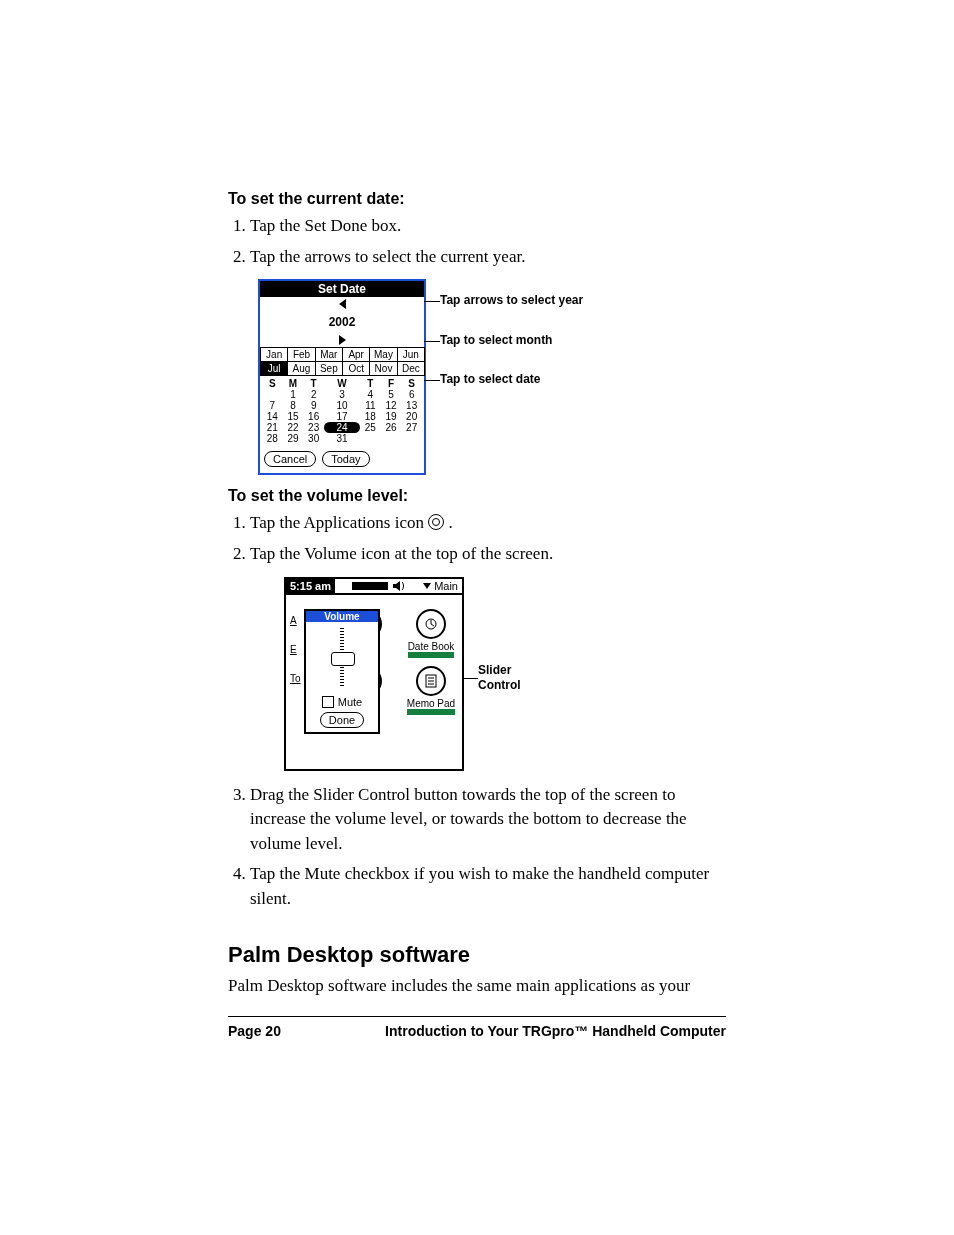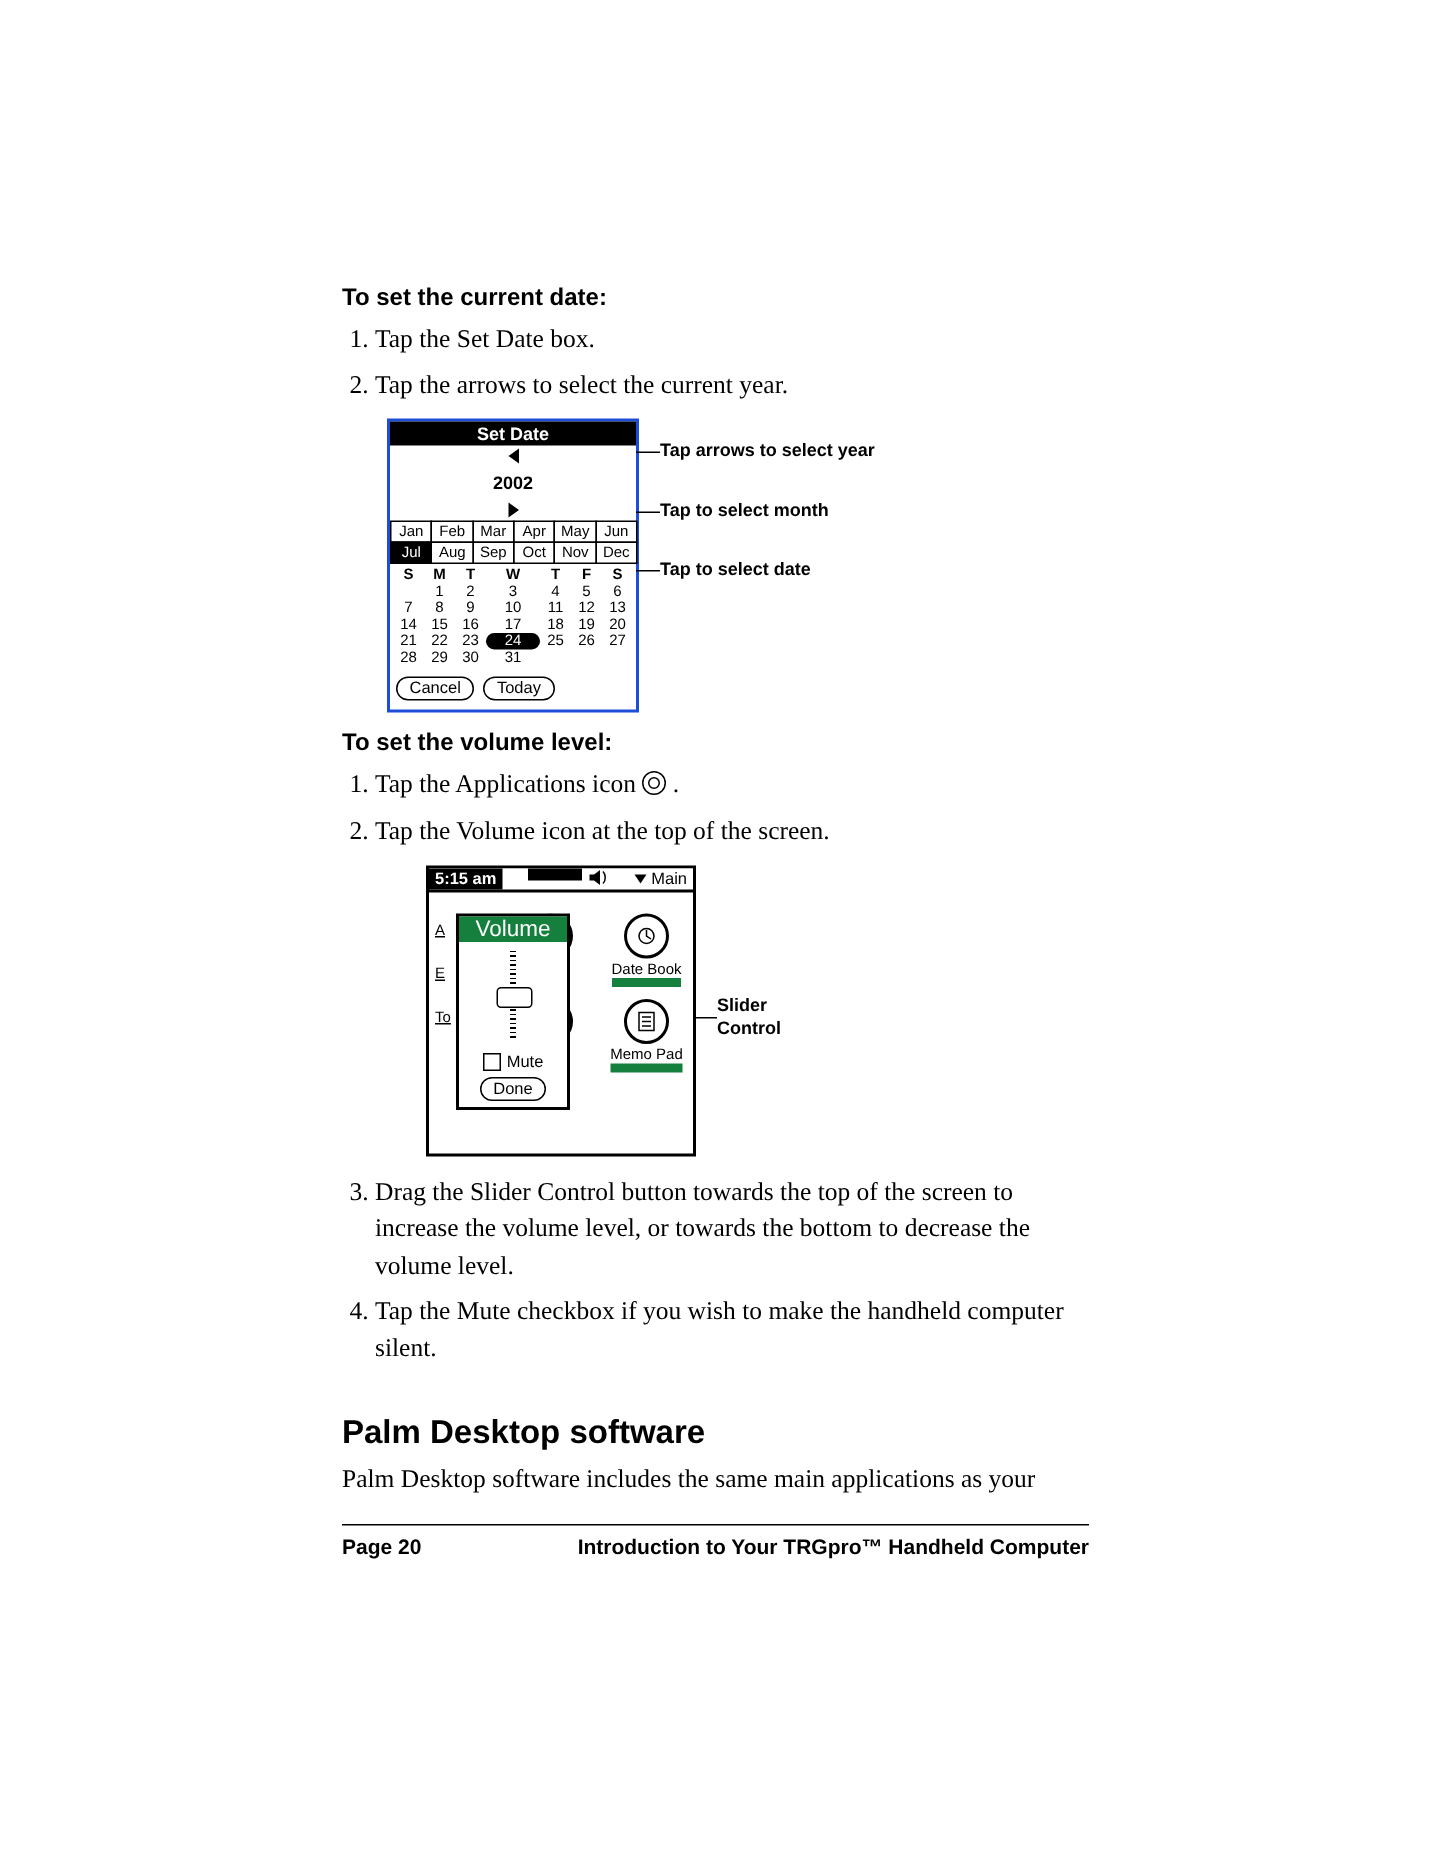--- a/index.html
+++ b/index.html
@@ -145,20 +145,21 @@
   .vol-box {
     width: 176px;
     height: 190px;
     border: 2px solid #000;
     font-family: Arial, Helvetica, sans-serif;
     position: relative;
     background: #fff;
   }
   .vol-top {
     display: flex;
+    align-items: center;
     background: #fff;
     border-bottom: 2px solid #000;
     font-size: 11px;
     font-weight: 700;
   }
   .vol-time {
     background: #000;
     color: #fff;
     padding: 1px 4px;
     margin-right: auto;
@@ -184,24 +185,24 @@
     position: absolute;
     left: 18px;
     top: 30px;
     width: 72px;
     border: 2px solid #000;
     background: #fff;
     font-size: 11px;
     text-align: center;
   }
   .popup .pt {
-    background: #15803d;
+    background: #1d4ed8;
     color: #fff;
-    font-weight: 400;
-    font-size: 15px;
+    font-weight: 700;
+    font-size: 10px;
   }
   .popup .slider-track {
     width: 4px;
     height: 58px;
     background: repeating-linear-gradient(#000 0 1px, transparent 1px 3px);
     margin: 6px auto 0 auto;
     position: relative;
   }
   .popup .thumb {
     position: absolute;
@@ -293,21 +294,21 @@
     border-top: 1px solid #000;
   }
 </style>
 </head>
 <body>
 
 <div class="page">
 
   <p class="heading-task">To set the current date:</p>
   <ol class="steps">
-    <li>Tap the Set Date box.</li>
+    <li>Tap the Set Done box.</li>
     <li>Tap the arrows to select the current year.</li>
   </ol>
 
   <div class="figrow">
     <div class="setdate-box">
       <div class="sd-title">Set Date</div>
       <div class="sd-year">
         <span class="arrow left"></span>
         <span>2002</span>
         <span class="arrow right"></span>

